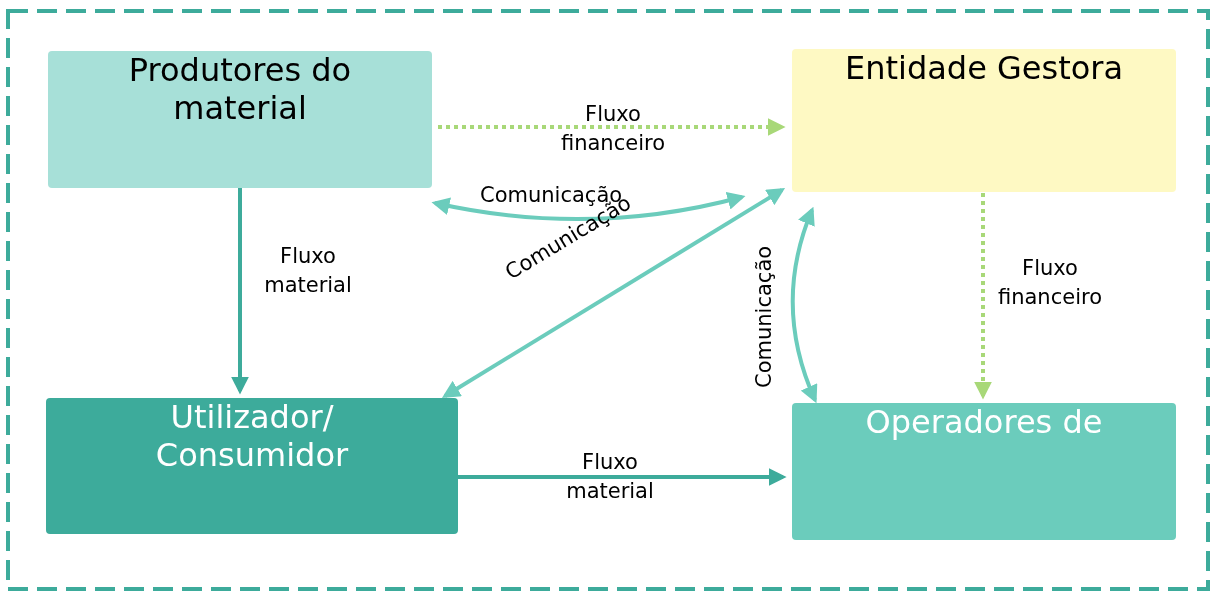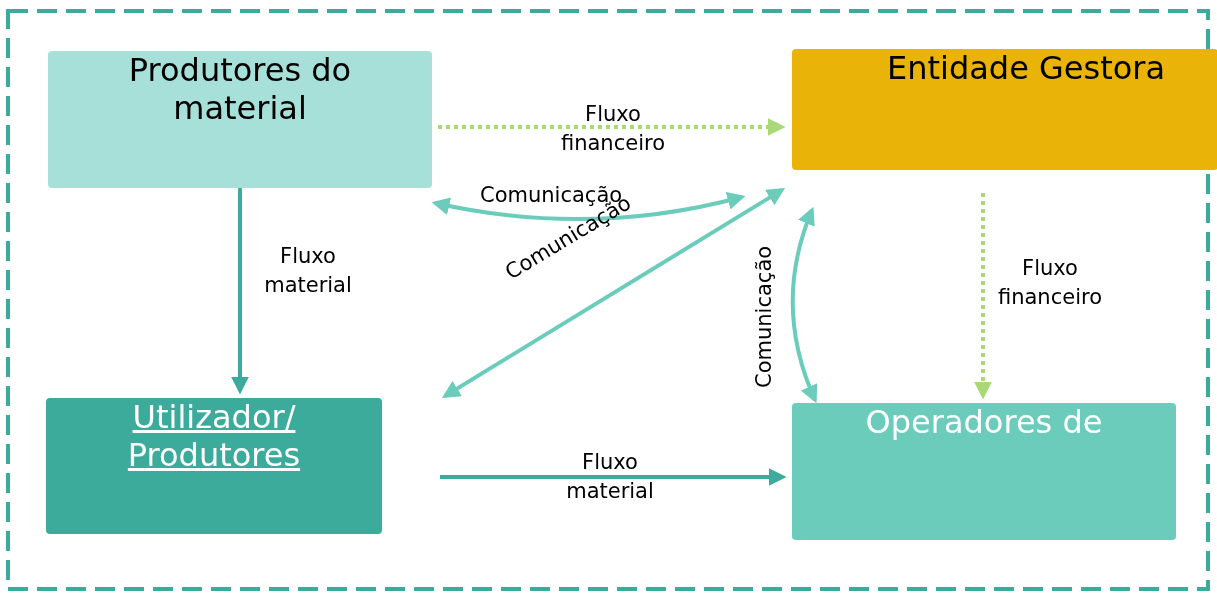--- a/index.html
+++ b/index.html
@@ -43,28 +43,28 @@
   <path d="M812,210 Q772,305 815,400" fill="none" stroke="#6bccbc" stroke-width="4" marker-start="url(#mLight)" marker-end="url(#mLight)"></path>
 </svg>
 
 <div class="node" style="left:48px; top:51px; width:384px; height:137px; background:#a7e0d8; color:#000;">
   <div>
     <div>Produtores do</div>
     <div>material</div>
   </div>
 </div>
 
-<div class="node" style="left:792px; top:49px; width:384px; height:121px; background:#eab308; color:#000;padding-left:42px;">
+<div class="node" style="left:792px; top:49px; width:384px; height:143px; background:#fef9c3; color:#000;">
   <div>Entidade Gestora</div>
 </div>
 
-<div class="node" style="left:46px; top:398px; width:336px; height:136px; background:#3dab9b; color:#fff;text-decoration:underline;">
+<div class="node" style="left:46px; top:398px; width:412px; height:136px; background:#3dab9b; color:#fff;">
   <div>
     <div>Utilizador/</div>
-    <div>Produtores</div>
+    <div>Consumidor</div>
   </div>
 </div>
 
 <div class="node" style="left:792px; top:403px; width:384px; height:137px; background:#6bccbc; color:#fff;">
   <div>
     <div>Operadores de</div>
   </div>
 </div>
 
 <div class="lbl" style="left:548px; top:100px; width:130px;">

